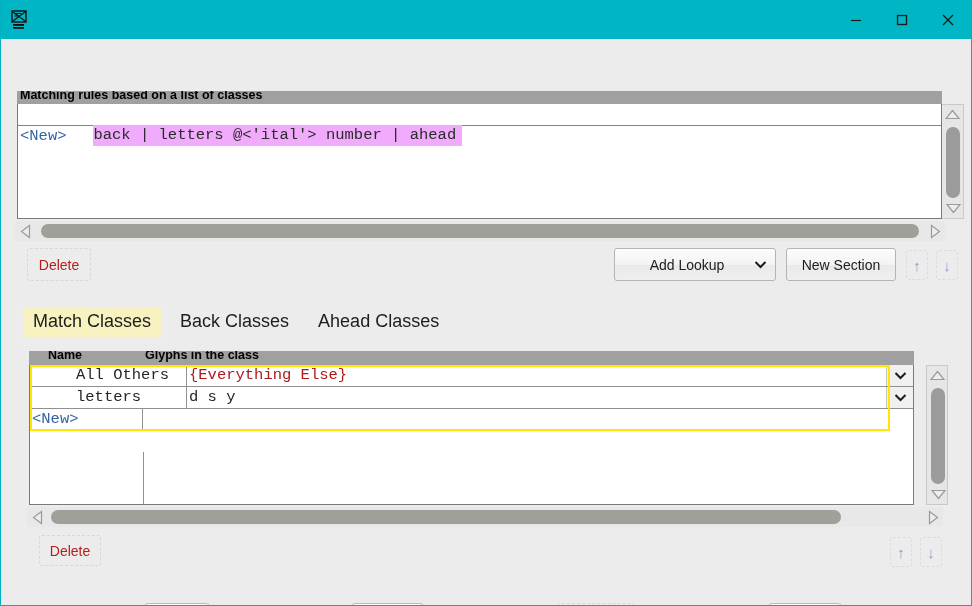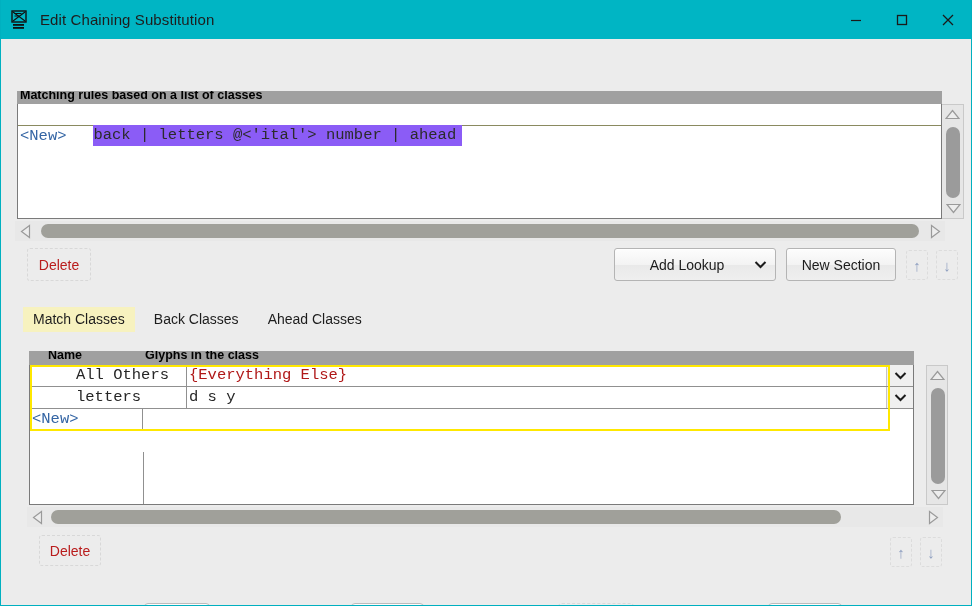--- a/index.html
+++ b/index.html
@@ -110,21 +110,21 @@
     font-size: 15.5px;
     color: #2b2b2b;
     white-space: pre;
     line-height: 21px;
     padding-left: 1px;
   }
   .rule-row.selected-hl {
     border-bottom: 1px solid #8a8a60;
   }
   .rule-row .hl {
-    background: #8b5cf6;
+    background: #f0abfc;
     display: inline-block;
     padding-right: 6px;
   }
   .rule-new {
     color: #3465a4;
     font-family: "Liberation Mono", monospace;
     font-size: 15.5px;
     line-height: 21px;
     padding-left: 2px;
     white-space: pre;
@@ -255,21 +255,21 @@
 
   
   .tabs {
     position: absolute;
     left: 22px;
     top: 268px;
     display: flex;
     align-items: center;
   }
   .tab {
-    font-size: 14px;
+    font-size: 18px;
     color: #1d1d1d;
     padding: 4px 10px 5px 10px;
     margin-right: 9px;
     font-family: "Liberation Sans", sans-serif;
   }
   .tab.active {
     background: #f7f2bf;
   }
 
   
@@ -431,21 +431,20 @@
   <div class="titlebar">
     <span class="app-icon">
       <svg width="20" height="20" viewBox="0 0 20 20">
         <rect x="2" y="1" width="14" height="11" fill="none" stroke="#101010" stroke-width="1.4"></rect>
         <path d="M3 2 L15 11 M15 2 L3 11" stroke="#101010" stroke-width="1.1"></path>
         <path d="M4.5 3.5 h7 M4.5 6 h5" stroke="#101010" stroke-width="1"></path>
         <rect x="3" y="14" width="11" height="1.8" fill="#101010"></rect>
         <rect x="3" y="17" width="11" height="1.8" fill="#101010"></rect>
       </svg>
     </span>
-    <span class="title-text">Edit Chaining Substitution</span>
 
     <div class="win-buttons">
       <div class="win-btn">
         <svg width="14" height="14" viewBox="0 0 14 14">
             <path d="M2 7.5 H12" stroke="#1a1a1a" stroke-width="1.2"></path>
           </svg>
       </div>
       <div class="win-btn">
         <svg width="14" height="14" viewBox="0 0 14 14">
             <rect x="2.5" y="2.5" width="9" height="9" fill="none" stroke="#1a1a1a" stroke-width="1.3"></rect>

